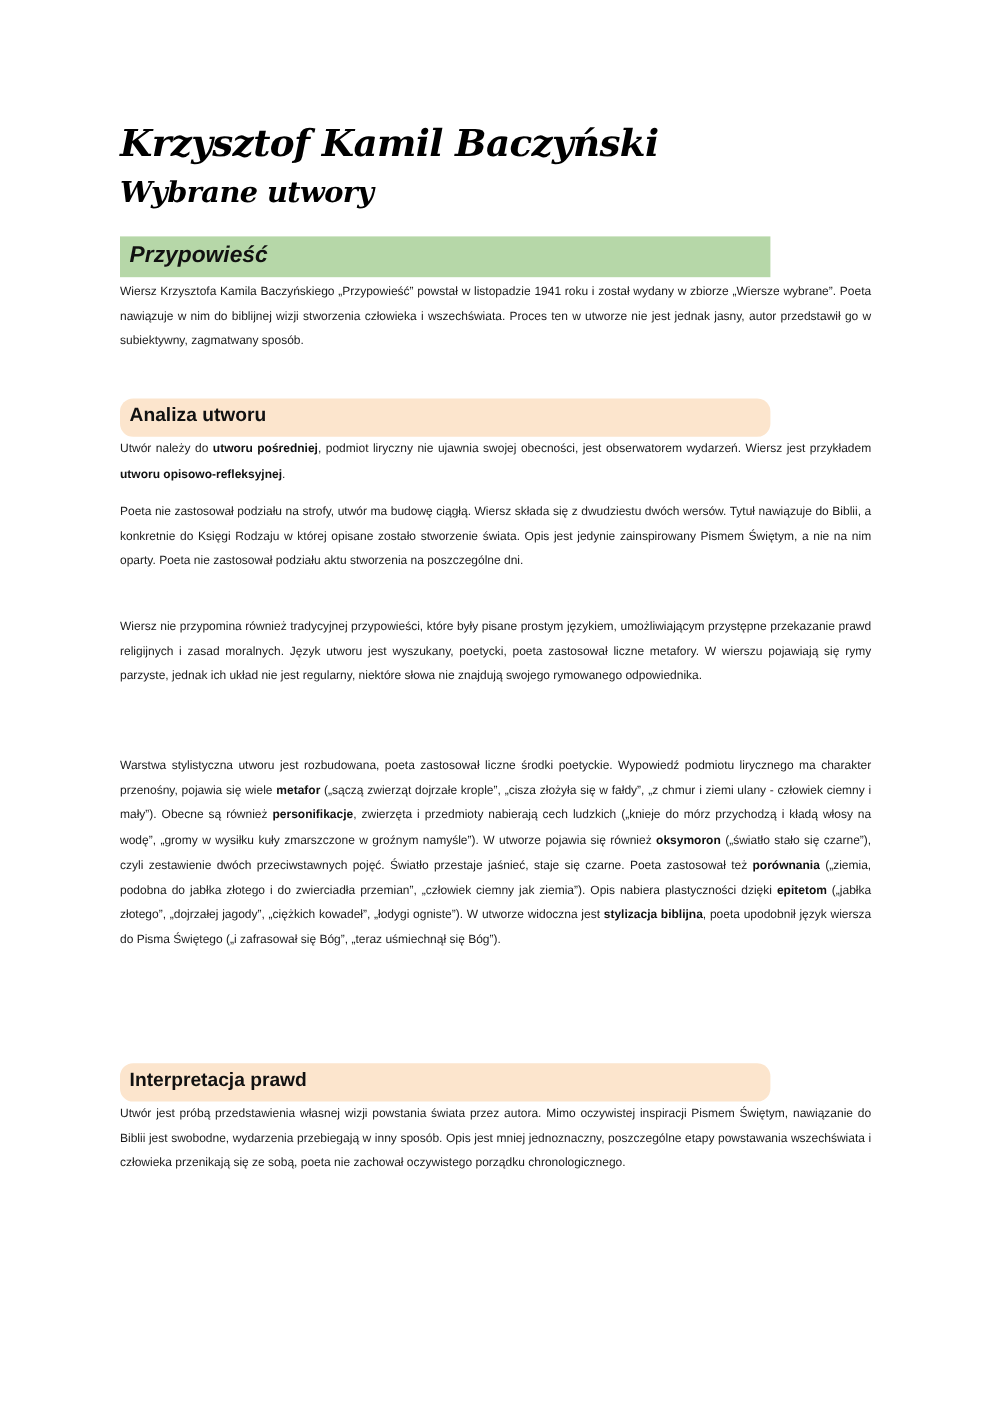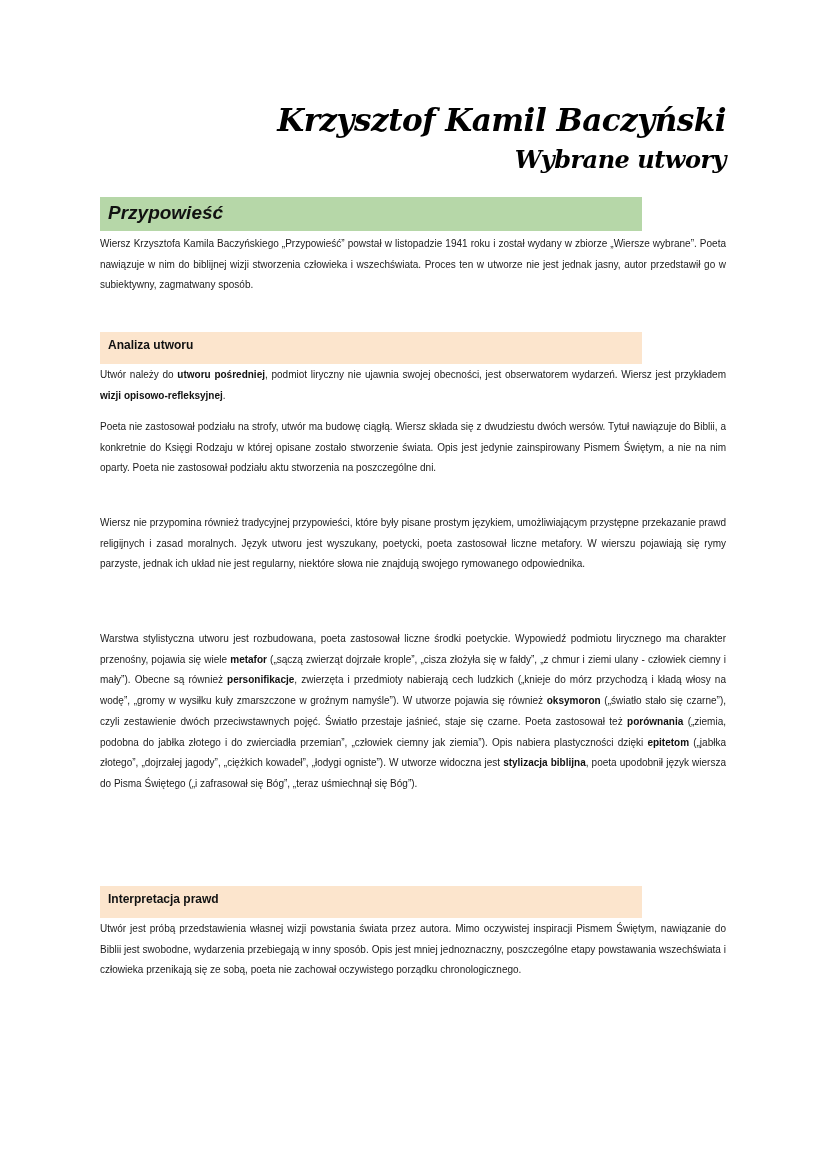--- a/index.html
+++ b/index.html
@@ -1,55 +1,55 @@
 <!DOCTYPE html>
 <html><head>
 <meta charset="utf-8">
 <style>
   html, body { margin: 0; padding: 0; background: #ffffff; }
   body { width: 828px; height: 1169px; position: relative; overflow: hidden; }
   .page { position: absolute; left: 100px; top: 0; width: 626px; color: #1a1a1a; }
   .title {
-    text-align: right;
+    text-align: left;
     font-family: "DejaVu Serif", serif;
     font-style: italic;
     font-weight: bold;
     color: #000;
     margin: 0;
     letter-spacing: -0.5px;
   }
   .title.main { position: absolute; left: 0; width: 626px; top: 100px; font-size: 31px; line-height: 40px; }
   .title.sub { position: absolute; left: 0; width: 626px; top: 143px; font-size: 24px; line-height: 34px; }
   .section-head {
     position: absolute; left: 0; width: 542px;
     font-family: "Liberation Sans", sans-serif;
     font-weight: bold; color: #111;
     box-sizing: border-box;
   }
   .section-head.green { background: #b6d7a8; top: 197px; height: 34px; font-size: 19px; font-style: italic; padding: 5px 0 0 8px; }
-  .section-head.peach { background: #fce5cd; height: 32px; font-size: 12px; padding: 6px 0 3px 8px; }
+  .section-head.peach { background: #fce5cd; height: 32px; font-size: 16px; padding: 6px 0 3px 8px; border-radius: 11px; }
   .para {
     position: absolute; left: 0; width: 626px;
     font-family: "Liberation Sans", sans-serif;
     font-size: 10px; line-height: 20.7px;
     text-align: justify; margin: 0; color: #1a1a1a;
   }
   .para b { font-weight: bold; color: #111; }
 </style>
 </head>
 <body>
 
 <div class="page">
   <h1 class="title main">Krzysztof Kamil Baczyński</h1>
   <h2 class="title sub">Wybrane utwory</h2>
 
   <div class="section-head green">Przypowieść</div>
   <p class="para" style="top:234px"><span>Wiersz Krzysztofa Kamila Baczyńskiego „Przypowieść” powstał w listopadzie 1941 roku i został wydany w zbiorze „Wiersze wybrane”. Poeta nawiązuje w nim do biblijnej wizji stworzenia człowieka i wszechświata. Proces ten w utworze nie jest jednak jasny, autor przedstawił go w subiektywny, zagmatwany sposób.</span></p>
 
   <div class="section-head peach" style="top:332px">Analiza utworu</div>
-  <p class="para" style="top:365px"><span>Utwór należy do </span><b>utworu pośredniej</b><span>, podmiot liryczny nie ujawnia swojej obecności, jest obserwatorem wydarzeń. Wiersz jest przykładem </span><b>wizji opisowo-refleksyjnej</b><span>.</span></p>
+  <p class="para" style="top:365px"><span>Utwór należy do </span><b>utworu pośredniej</b><span>, podmiot liryczny nie ujawnia swojej obecności, jest obserwatorem wydarzeń. Wiersz jest przykładem </span><b>utworu opisowo-refleksyjnej</b><span>.</span></p>
   <p class="para" style="top:417px"><span>Poeta nie zastosował podziału na strofy, utwór ma budowę ciągłą. Wiersz składa się z dwudziestu dwóch wersów. Tytuł nawiązuje do Biblii, a konkretnie do Księgi Rodzaju w której opisane zostało stworzenie świata. Opis jest jedynie zainspirowany Pismem Świętym, a nie na nim oparty. Poeta nie zastosował podziału aktu stworzenia na poszczególne dni.</span></p>
   <p class="para" style="top:513px"><span>Wiersz nie przypomina również tradycyjnej przypowieści, które były pisane prostym językiem, umożliwiającym przystępne przekazanie prawd religijnych i zasad moralnych. Język utworu jest wyszukany, poetycki, poeta zastosował liczne metafory. W wierszu pojawiają się rymy parzyste, jednak ich układ nie jest regularny, niektóre słowa nie znajdują swojego rymowanego odpowiednika.</span></p>
   <p class="para" style="top:629px"><span>Warstwa stylistyczna utworu jest rozbudowana, poeta zastosował liczne środki poetyckie. Wypowiedź podmiotu lirycznego ma charakter przenośny, pojawia się wiele </span><b>metafor</b><span> („sączą zwierząt dojrzałe krople”, „cisza złożyła się w fałdy”, „z chmur i ziemi ulany - człowiek ciemny i mały”). Obecne są również </span><b>personifikacje</b><span>, zwierzęta i przedmioty nabierają cech ludzkich („knieje do mórz przychodzą i kładą włosy na wodę”, „gromy w wysiłku kuły zmarszczone w groźnym namyśle”). W utworze pojawia się również </span><b>oksymoron</b><span> („światło stało się czarne”), czyli zestawienie dwóch przeciwstawnych pojęć. Światło przestaje jaśnieć, staje się czarne. Poeta zastosował też </span><b>porównania</b><span> („ziemia, podobna do jabłka złotego i do zwierciadła przemian”, „człowiek ciemny jak ziemia”). Opis nabiera plastyczności dzięki </span><b>epitetom</b><span> („jabłka złotego”, „dojrzałej jagody”, „ciężkich kowadeł”, „łodygi ogniste”). W utworze widoczna jest </span><b>stylizacja biblijna</b><span>, poeta upodobnił język wiersza do Pisma Świętego („i zafrasował się Bóg”, „teraz uśmiechnął się Bóg”).</span></p>
 
   <div class="section-head peach" style="top:886px">Interpretacja prawd</div>
   <p class="para" style="top:919px"><span>Utwór jest próbą przedstawienia własnej wizji powstania świata przez autora. Mimo oczywistej inspiracji Pismem Świętym, nawiązanie do Biblii jest swobodne, wydarzenia przebiegają w inny sposób. Opis jest mniej jednoznaczny, poszczególne etapy powstawania wszechświata i człowieka przenikają się ze sobą, poeta nie zachował oczywistego porządku chronologicznego.</span></p>
 </div>
 
 </body></html>

